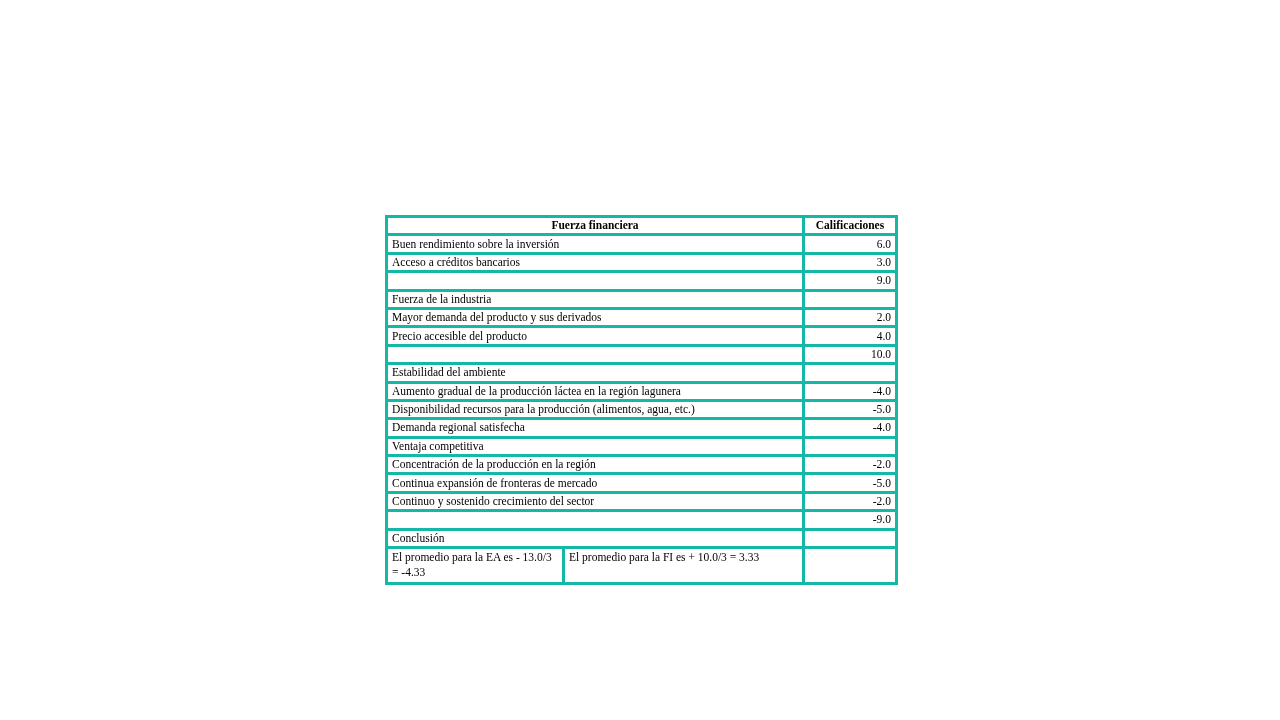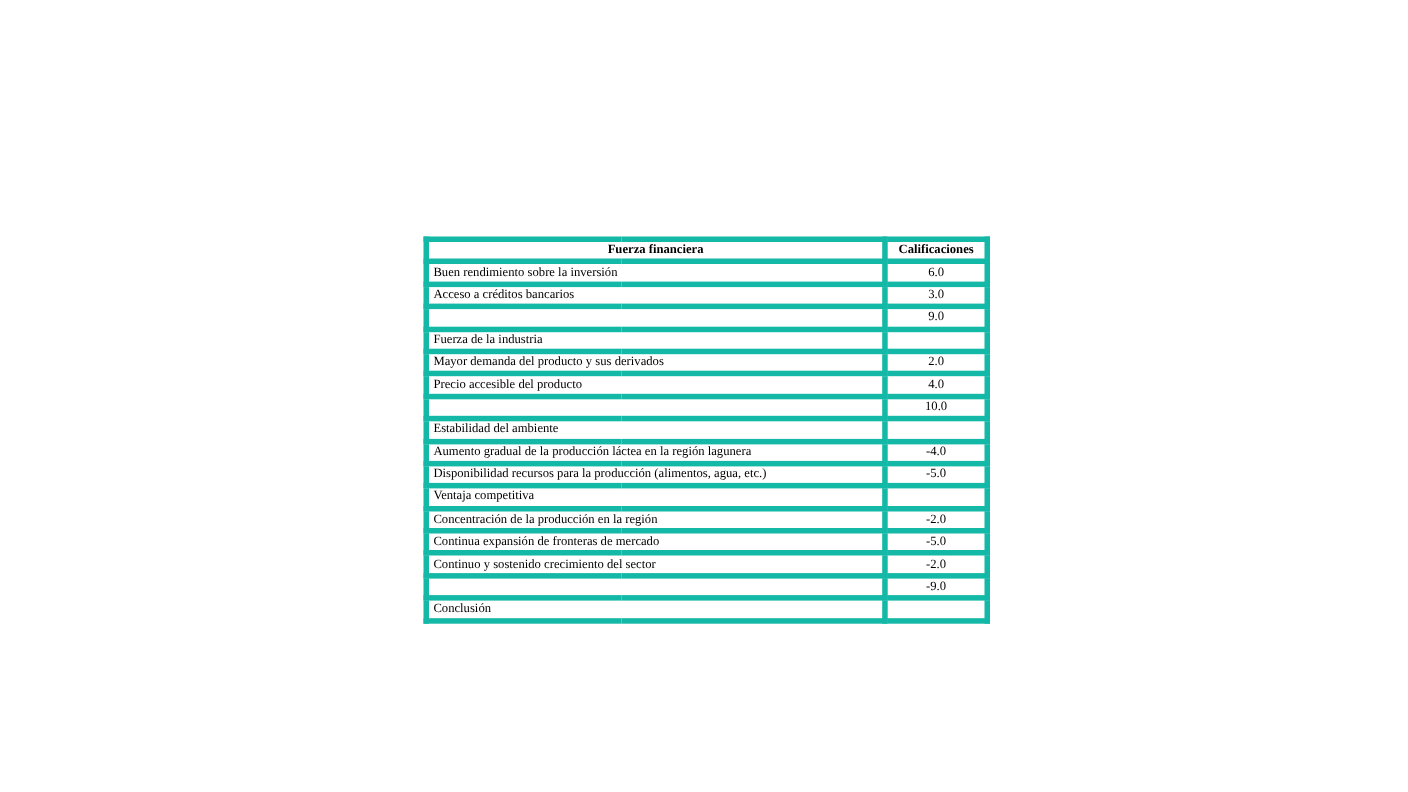--- a/index.html
+++ b/index.html
@@ -21,37 +21,37 @@
       left: 385px;
       top: 215px;
       width: 510px;
       border-collapse: collapse;
       font-family: "Liberation Serif", "DejaVu Serif", serif;
       font-size: 11.5px;
       color: #000;
       table-layout: fixed;
     }
     table.eval td, table.eval th {
-      border: 5px solid #14b8a6;
+      border: 3px solid #14b8a6;
       padding: 0 4px;
       height: 15.4px;
       line-height: 15px;
       white-space: nowrap;
       overflow: hidden;
       vertical-align: middle;
     }
     table.eval th {
       font-weight: bold;
       text-align: center;
     }
     col.c-factor-a { width: 177px; }
     col.c-factor-b { width: 240px; }
     col.c-score { width: 93px; }
     td.score {
-      text-align: center;
+      text-align: right;
       padding-right: 4px;
     }
     tr.conc td {
       height: 32px;
       line-height: 15px;
       white-space: normal;
       vertical-align: top;
       padding-top: 1px;
     }
   </style>
@@ -106,20 +106,24 @@
         <td></td>
       </tr>
       <tr>
         <td colspan="2">Aumento gradual de la producción láctea  en la región lagunera</td>
         <td class="score">-4.0</td>
       </tr>
       <tr>
         <td colspan="2">Disponibilidad recursos para la producción (alimentos,  agua, etc.)</td>
         <td class="score">-5.0</td>
       </tr>
+      <tr>
+        <td colspan="2">Demanda  regional satisfecha</td>
+        <td class="score">-4.0</td>
+      </tr>
 
       <tr>
         <td colspan="2">Ventaja  competitiva</td>
         <td></td>
       </tr>
       <tr>
         <td colspan="2">Concentración de la producción en la región</td>
         <td class="score">-2.0</td>
       </tr>
       <tr>
@@ -132,15 +136,20 @@
       </tr>
       <tr>
         <td colspan="2"></td>
         <td class="score">-9.0</td>
       </tr>
 
       <tr>
         <td colspan="2">Conclusión</td>
         <td></td>
       </tr>
+      <tr class="conc">
+        <td>El promedio  para la EA  es - 13.0/3  = -4.33</td>
+        <td>El promedio  para la FI  es + 10.0/3  = 3.33</td>
+        <td></td>
+      </tr>
     </tbody>
   </table>
 </div>
 
 </body></html>

